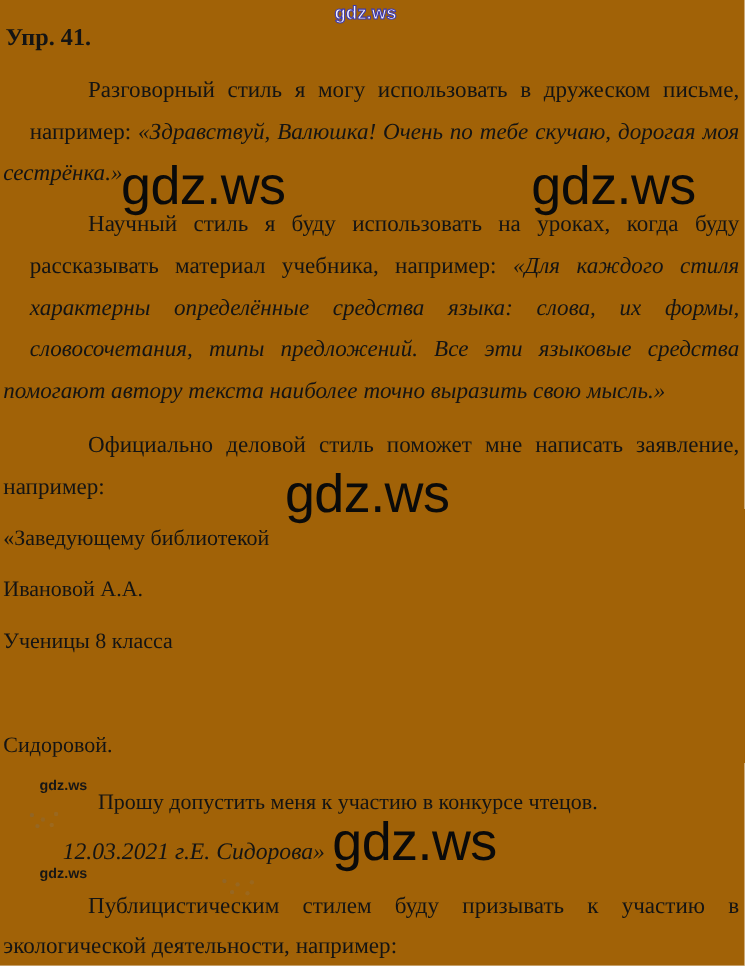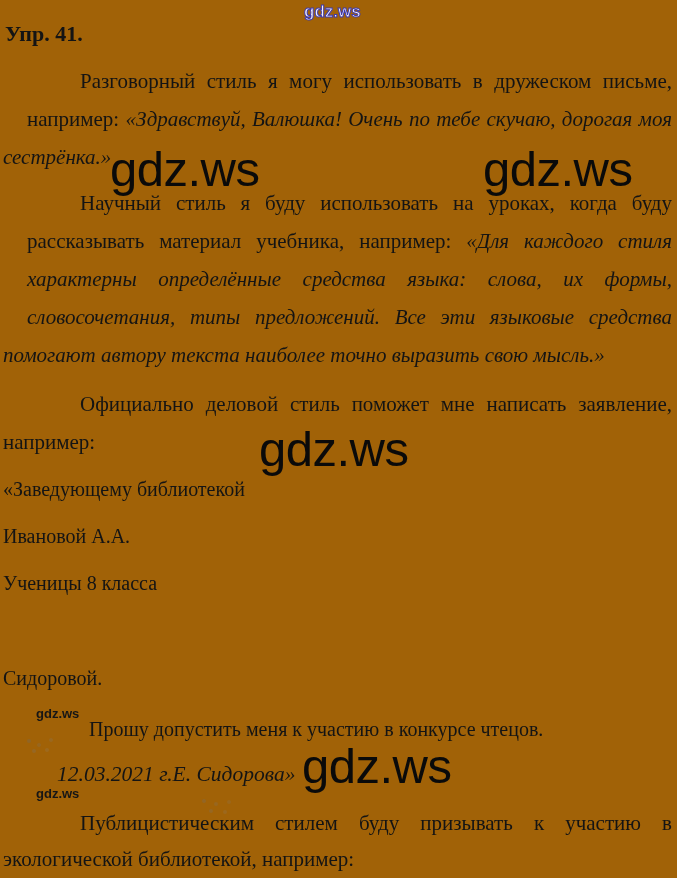--- a/index.html
+++ b/index.html
@@ -93,19 +93,19 @@
 
   <div class="date-row">
     <span>12.03.2021 г.</span>
     <span>Е. Сидорова»</span>
   </div>
 
   <div class="wm-small" style="top:787px">gdz.ws</div>
 
   <div class="para para4" style="top:805px">
     <div class="line just ind1"><span>Публицистическим стилем буду призывать к участию в</span></div>
-    <div class="line"><span>экологической библиотекой, например:</span></div>
+    <div class="line"><span>экологической деятельности, например:</span></div>
   </div>
 
   <div class="smudge smudge-a"></div>
   <div class="smudge smudge-b"></div>
 
 </div>
 
 </body></html>

